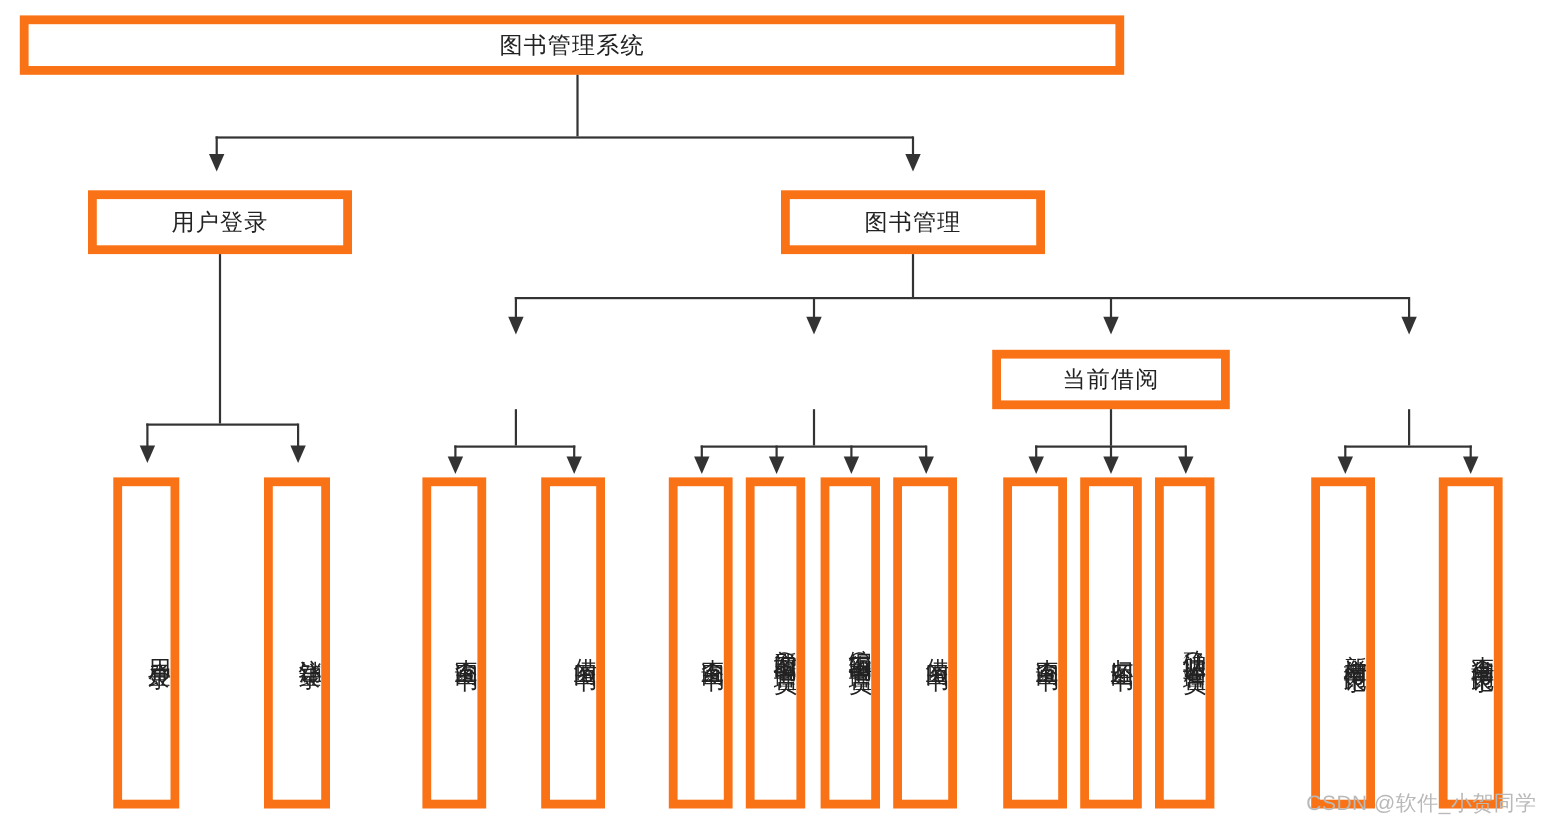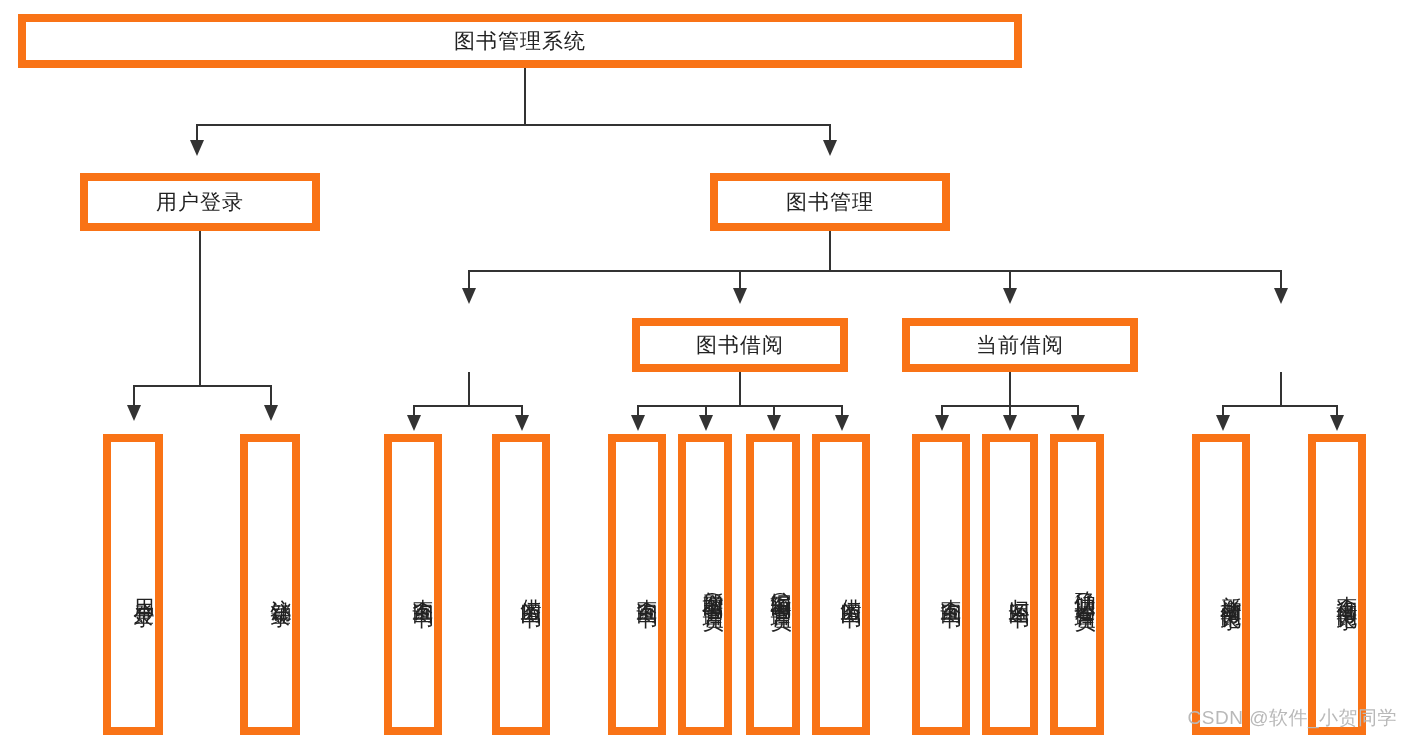--- a/index.html
+++ b/index.html
@@ -66,21 +66,21 @@
     height: 0;
     border-left: 7px solid transparent;
     border-right: 7px solid transparent;
     border-top: 16px solid #333333;
   }
 
   
   #watermark {
     position: absolute;
     right: 8px;
-    bottom: 16px;
+    bottom: 4px;
     font-size: 19px;
     color: #b9b9b9;
     white-space: nowrap;
     letter-spacing: 0.5px;
     pointer-events: none;
   }
 </style>
 </head>
 <body>
 
@@ -118,24 +118,21 @@
   <div class="hline" style="left:468px; top:270px; width:812px;"></div>
   <div class="vline" style="left:468px; top:270px; height:20px;"></div>
   <div class="arrow" style="left:462px; top:288px;"></div>
   <div class="vline" style="left:739px; top:270px; height:20px;"></div>
   <div class="arrow" style="left:733px; top:288px;"></div>
   <div class="vline" style="left:1009px; top:270px; height:20px;"></div>
   <div class="arrow" style="left:1003px; top:288px;"></div>
   <div class="vline" style="left:1280px; top:270px; height:20px;"></div>
   <div class="arrow" style="left:1274px; top:288px;"></div>
 
-  <div class="node horiz" style="left:632px; top:318px; width:216px; height:54px;">
-    <span class="label">图书借阅</span>
-  </div>
-  <div class="node horiz" style="left:902px; top:318px; width:236px; height:54px;">
+  <div class="node horiz" style="left:902px; top:318px; width:216px; height:54px;">
     <span class="label">当前借阅</span>
   </div>
 
   <div class="vline" style="left:468px; top:372px; height:33px;"></div>
   <div class="hline" style="left:413px; top:405px; width:110px;"></div>
   <div class="vline" style="left:413px; top:405px; height:12px;"></div>
   <div class="arrow" style="left:407px; top:415px;"></div>
   <div class="vline" style="left:521px; top:405px; height:12px;"></div>
   <div class="arrow" style="left:515px; top:415px;"></div>
 

